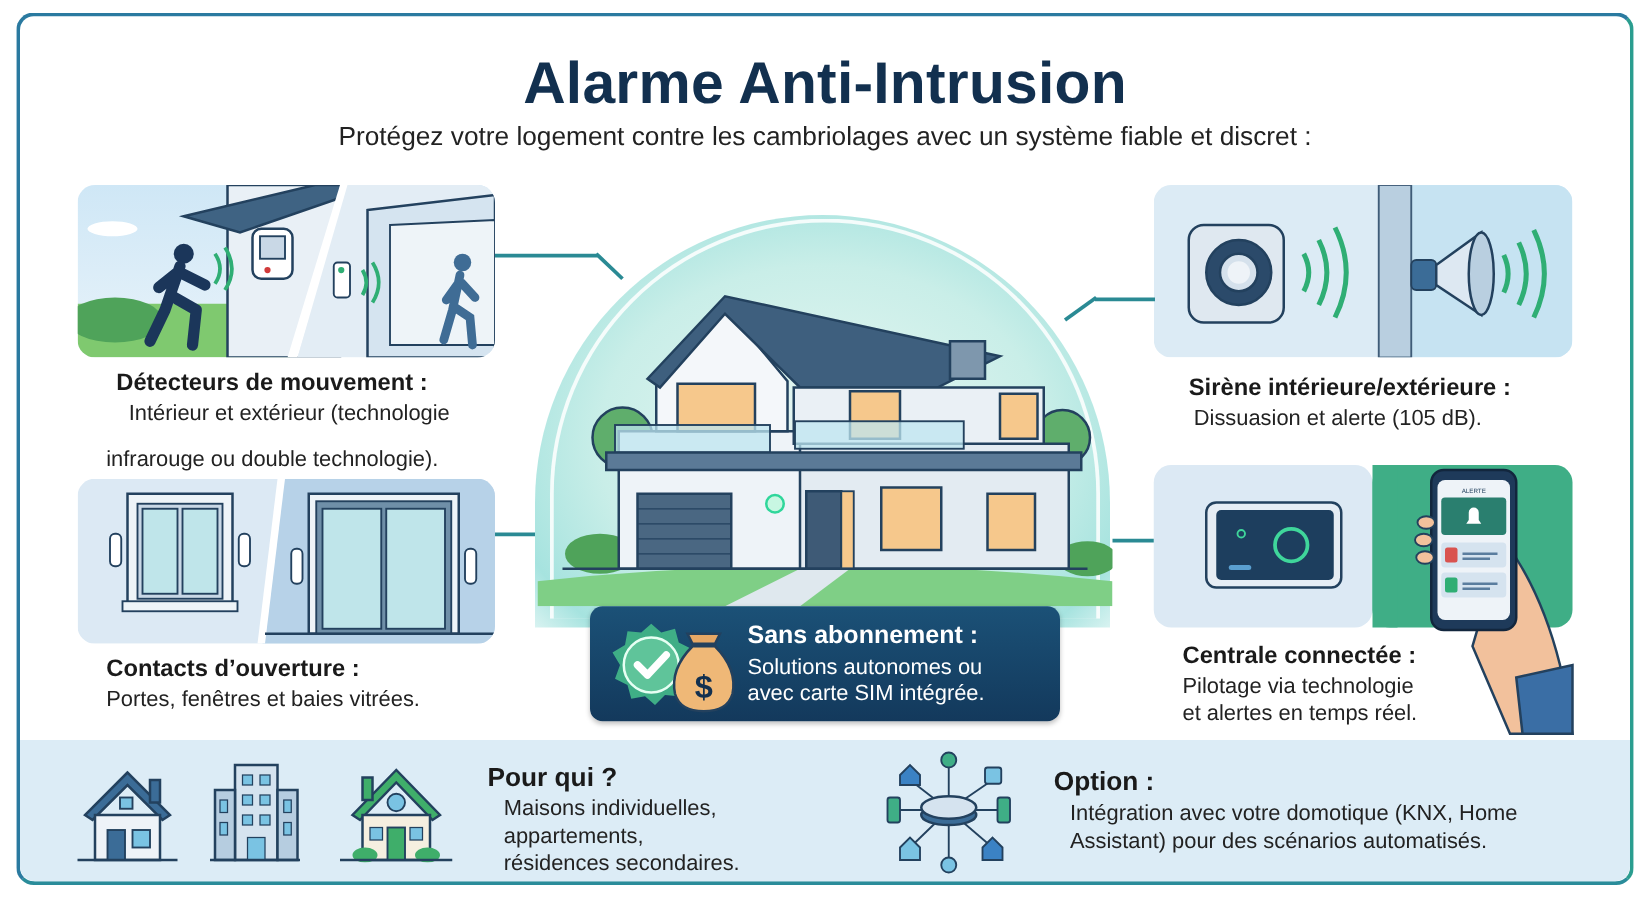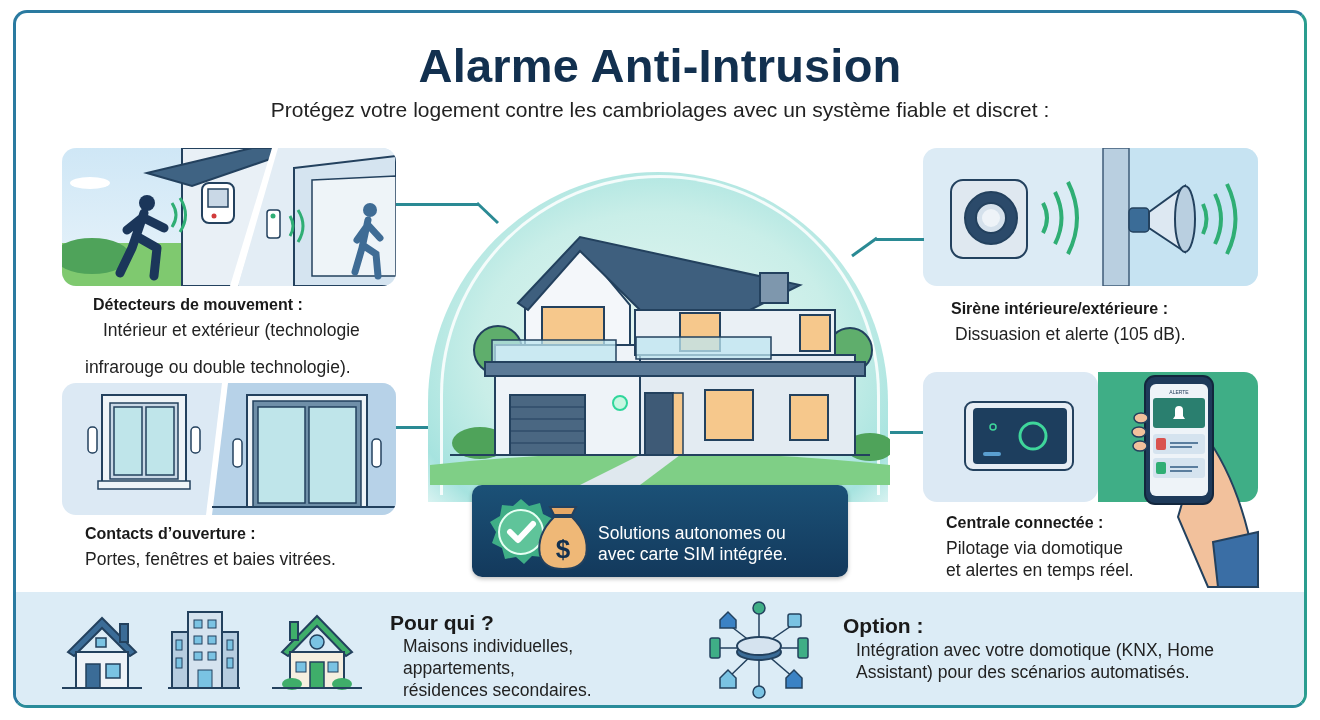--- a/index.html
+++ b/index.html
@@ -19,21 +19,21 @@
   }
   .subtitle {
     position: absolute; left: 0; right: 0; top: 98px; text-align: center;
     font-size: 21px; color: #222;
   }
 
   
   .card-img {
     position: absolute; border-radius: 14px; overflow: hidden;
   }
-  .feat-title { position: absolute; font-size: 16px; font-weight: 700; color: #1a1a1a; white-space: nowrap; }
+  .feat-title { position: absolute; font-size: 19px; font-weight: 700; color: #1a1a1a; white-space: nowrap; }
   .feat-desc { position: absolute; font-size: 17.5px; line-height: 21px; color: #222; white-space: nowrap; }
 
   .connector { position: absolute; border-color: #2a8a94; border-style: solid; border-width: 0; }
 
   
   .dome {
     position: absolute; left: 428px; top: 172px; width: 460px; height: 330px;
     border-radius: 230px 230px 0 0;
     background: radial-gradient(ellipse at 50% 55%, #e9f7f3 0%, #c9eee8 55%, #a6e3df 80%, rgba(255,255,255,0) 100%);
   }
@@ -182,21 +182,21 @@
     <rect x="230" y="86" width="52" height="20" rx="3" fill="#d5e3ef"></rect>
     <rect x="233" y="90" width="10" height="12" rx="2" fill="#2fae74"></rect>
     <rect x="247" y="94" width="28" height="2" fill="#5a7d9e"></rect>
     <rect x="247" y="98" width="22" height="2" fill="#5a7d9e"></rect>
     <ellipse cx="218" cy="46" rx="7" ry="5" fill="#f2c19c" stroke="#23415e" stroke-width="1.5"></ellipse>
     <ellipse cx="216" cy="60" rx="7" ry="5" fill="#f2c19c" stroke="#23415e" stroke-width="1.5"></ellipse>
     <ellipse cx="217" cy="74" rx="7" ry="5" fill="#f2c19c" stroke="#23415e" stroke-width="1.5"></ellipse>
   </svg>
 </div>
 <div class="feat-title" style="left:946px;top:514px;">Centrale connectée :</div>
-<div class="feat-desc" style="left:946px;top:538px;">Pilotage via domotique</div>
+<div class="feat-desc" style="left:946px;top:538px;">Pilotage via technologie</div>
 <div class="feat-desc" style="left:946px;top:560px;">et alertes en temps réel.</div>
 
 <div class="connector" style="left:396px;top:203px;width:82px;border-top-width:3px;"></div>
 <svg style="position:absolute;left:476px;top:201px;" width="26" height="26">
     <line x1="1" y1="2" x2="22" y2="22" stroke="#2a8a94" stroke-width="3"></line>
   </svg>
 <div class="connector" style="left:396px;top:426px;width:35px;border-top-width:3px;"></div>
 <div class="connector" style="left:876px;top:238px;width:48px;border-top-width:3px;"></div>
 <svg style="position:absolute;left:850px;top:236px;" width="28" height="22">
     <line x1="27" y1="2" x2="2" y2="20" stroke="#2a8a94" stroke-width="3"></line>
@@ -252,20 +252,21 @@
   <svg style="position:absolute;left:14px;top:12px;" width="70" height="70" viewBox="0 0 70 70">
     <polygon points="35,2 43,9 54,6 57,17 67,22 63,33 68,43 58,49 57,60 46,59 38,67 30,60 19,62 16,51 6,46 10,35 4,25 14,19 16,8 27,9" fill="#3fae86"></polygon>
     <circle cx="35" cy="35" r="22" fill="#5fc49a" stroke="#e6fff3" stroke-width="2"></circle>
     <path d="M24 35 l8 8 l15 -16" stroke="#fff" stroke-width="6" fill="none" stroke-linecap="round" stroke-linejoin="round"></path>
   </svg>
   <svg style="position:absolute;left:62px;top:18px;" width="58" height="70" viewBox="0 0 58 70">
     <path d="M20 12 l-4 -8 h26 l-4 8 z" fill="#e7a865" stroke="#23415e" stroke-width="2"></path>
     <path d="M20 14 Q2 32 6 52 Q10 66 29 66 Q48 66 52 52 Q56 32 38 14 Z" fill="#efb877" stroke="#23415e" stroke-width="2"></path>
     <text x="29" y="55" font-size="26" font-weight="700" fill="#12304f" text-anchor="middle" font-family="Liberation Sans, sans-serif">$</text>
   </svg>
+  <div class="banner-title">Sans abonnement :</div>
   <div class="banner-desc" style="top:59px;">avec carte SIM intégrée.</div>
   <div class="banner-desc">Solutions autonomes ou</div>
 </div>
 
 <div style="position:absolute;left:16px;top:592px;width:1288px;height:113px;background:#dcecf6;border-radius:0 0 12px 12px;"></div>
 
 <svg style="position:absolute;left:60px;top:612px;" width="84" height="78" viewBox="0 0 84 78">
   <polygon points="42,6 8,40 14,44 42,16 70,44 76,40" fill="#3b6c97" stroke="#23415e" stroke-width="2"></polygon>
   <rect x="60" y="12" width="8" height="18" fill="#3b6c97" stroke="#23415e" stroke-width="2"></rect>
   <rect x="16" y="40" width="52" height="36" fill="#eef3f8" stroke="#23415e" stroke-width="2"></rect>

